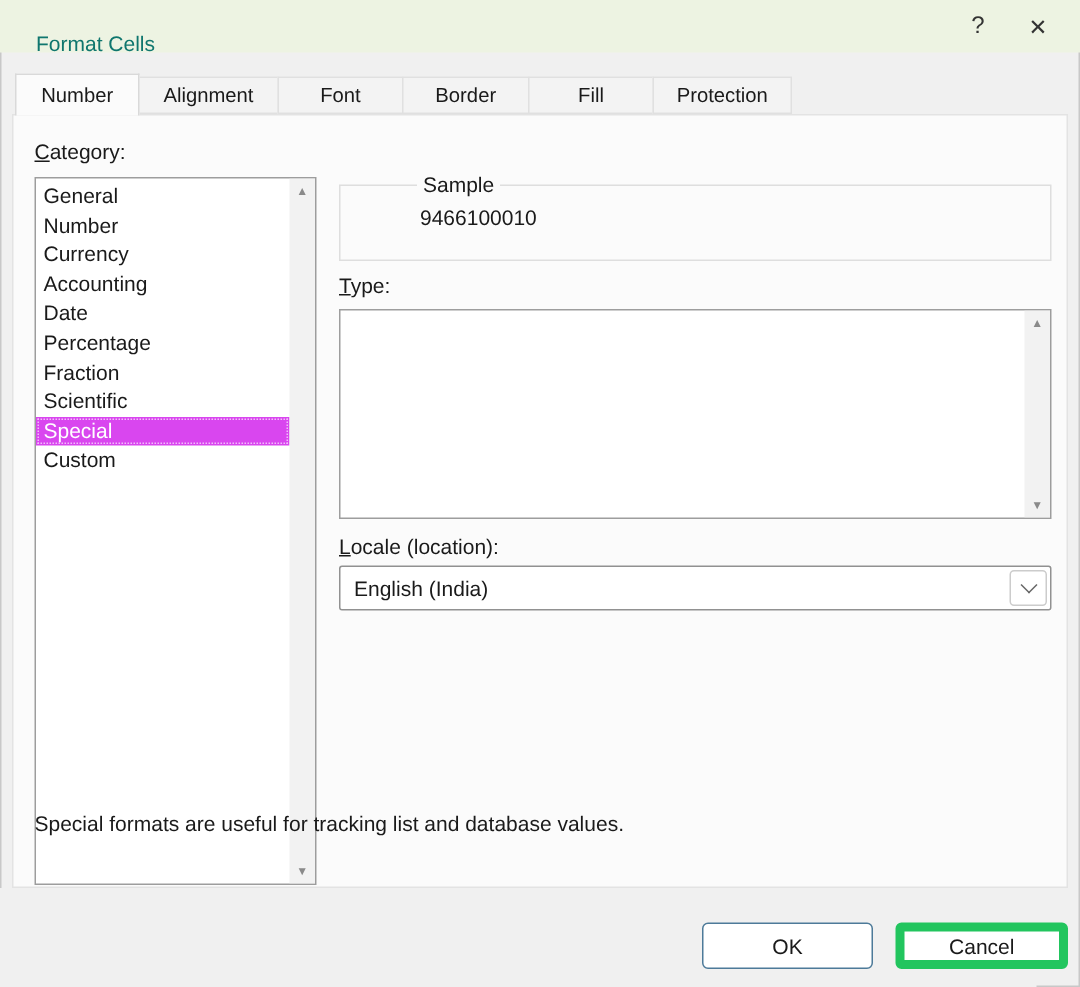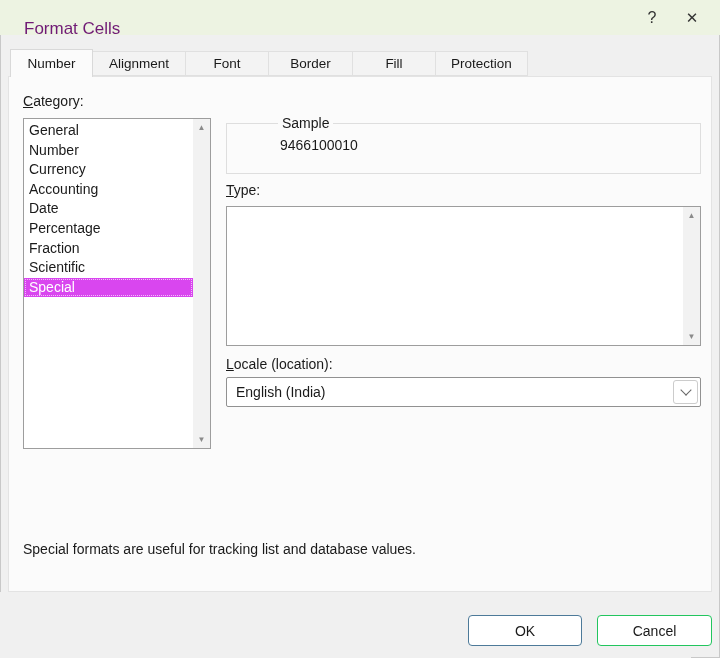--- a/index.html
+++ b/index.html
@@ -17,21 +17,21 @@
     box-shadow: inset 0 0 0 1px #c8c8c8;
     overflow: hidden;
   }
   
   .titlebar {
     position: absolute; left: 0; top: 0; width: 720px; height: 35px;
     background: #edf3e2;
     display: flex; align-items: center;
   }
   .titlebar-title {
-    margin-left: 24px; font-size: 17px; color: #701a75; margin-top: 22px;
+    margin-left: 24px; font-size: 14px; color: #0f766e; margin-top: 22px;
   }
   .titlebar-controls {
     position: absolute; right: 8px; top: 0; height: 35px;
     display: flex; align-items: center;
   }
   .tb-btn {
     width: 40px; height: 35px;
     display: flex; align-items: center; justify-content: center;
     font-size: 16px; color: #333; cursor: default;
   }
@@ -59,21 +59,21 @@
     background: #fbfbfb; border: 1px solid #e3e3e3;
     z-index: 1;
   }
   .accel::first-letter { text-decoration: underline; }
   .category-label { position: absolute; left: 14px; top: 16px; }
   
   .listbox {
     position: absolute; background: #ffffff; border: 1px solid #9d9d9d;
     overflow: hidden;
   }
-  .category-listbox { left: 14px; top: 41px; width: 188px; height: 331px; }
+  .category-listbox { left: 14px; top: 41px; width: 188px; height: 472px; }
   .type-listbox { left: 217px; top: 129px; width: 475px; height: 140px; }
   .list-items { position: absolute; left: 0; top: 2px; right: 17px; }
   .list-item {
     line-height: 19.6px; padding-left: 5px;
     white-space: nowrap; cursor: default;
   }
   .list-item.selected {
     background: #d946ef; color: #ffffff;
     outline: 1px dotted rgba(255,255,255,0.65); outline-offset: -2px;
   }
@@ -123,21 +123,21 @@
     position: absolute; left: 0; top: 592px; width: 691px; height: 66px;
     background: #f0f0f0;
   }
   .btn {
     position: absolute; top: 23px; height: 31px;
     background: #ffffff; border-radius: 4px;
     display: flex; align-items: center; justify-content: center;
     font-size: 14px; color: #1a1a1a; cursor: default;
   }
   .btn-ok { left: 468px; width: 114px; border: 1px solid #4d7a99; }
-  .btn-cancel { left: 597px; width: 115px; border: 1px solid #22c55e; }
+  .btn-cancel { left: 597px; width: 115px; border: 6px solid #22c55e; }
 </style>
 </head>
 <body>
 
 <div class="dialog">
 
   <div class="titlebar">
     <div class="titlebar-title">Format Cells</div>
     <div class="titlebar-controls">
       <div class="tb-btn">?</div>
@@ -162,20 +162,21 @@
       <div class="list-items">
         <div class="list-item">General</div>
         <div class="list-item">Number</div>
         <div class="list-item">Currency</div>
         <div class="list-item">Accounting</div>
         <div class="list-item">Date</div>
         <div class="list-item">Percentage</div>
         <div class="list-item">Fraction</div>
         <div class="list-item">Scientific</div>
         <div class="list-item selected">Special</div>
+        <div class="list-item">Custom</div>
       </div>
       <div class="scrollbar">
         <div class="scroll-arrow up">▲</div>
         <div class="scroll-arrow down">▼</div>
       </div>
     </div>
 
     <fieldset class="sample-group">
       <legend>Sample</legend>
       <div class="sample-value">9466100010</div>

